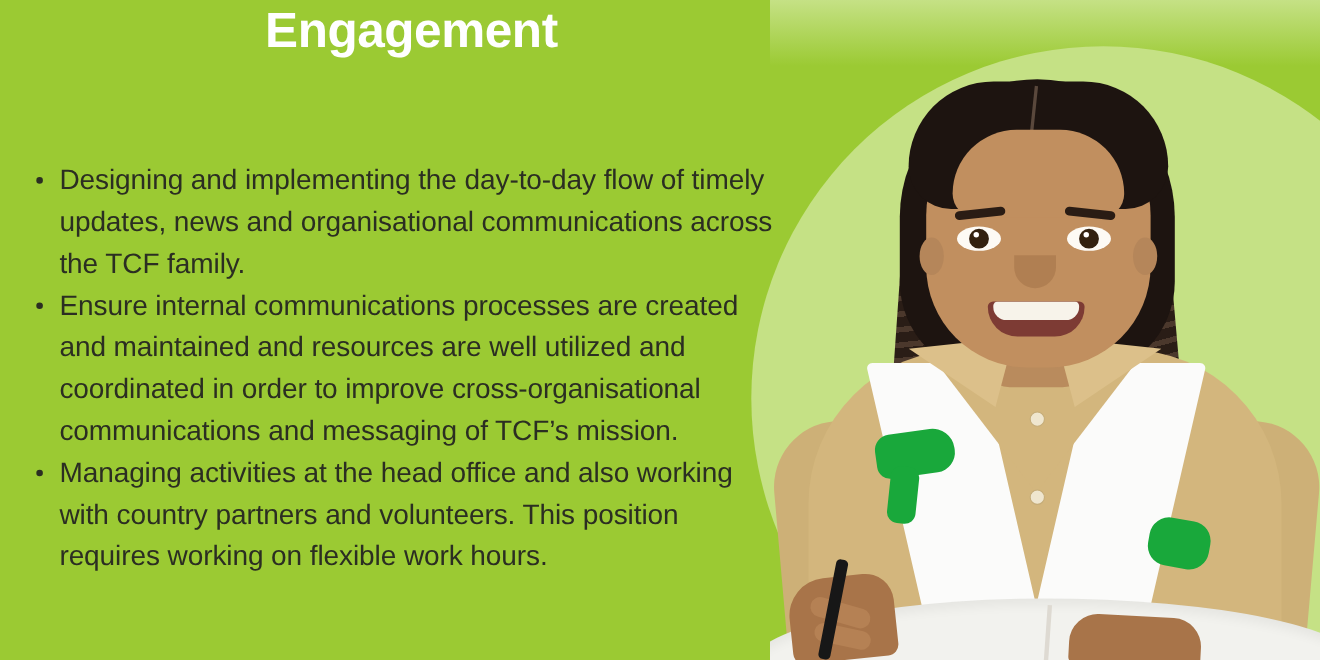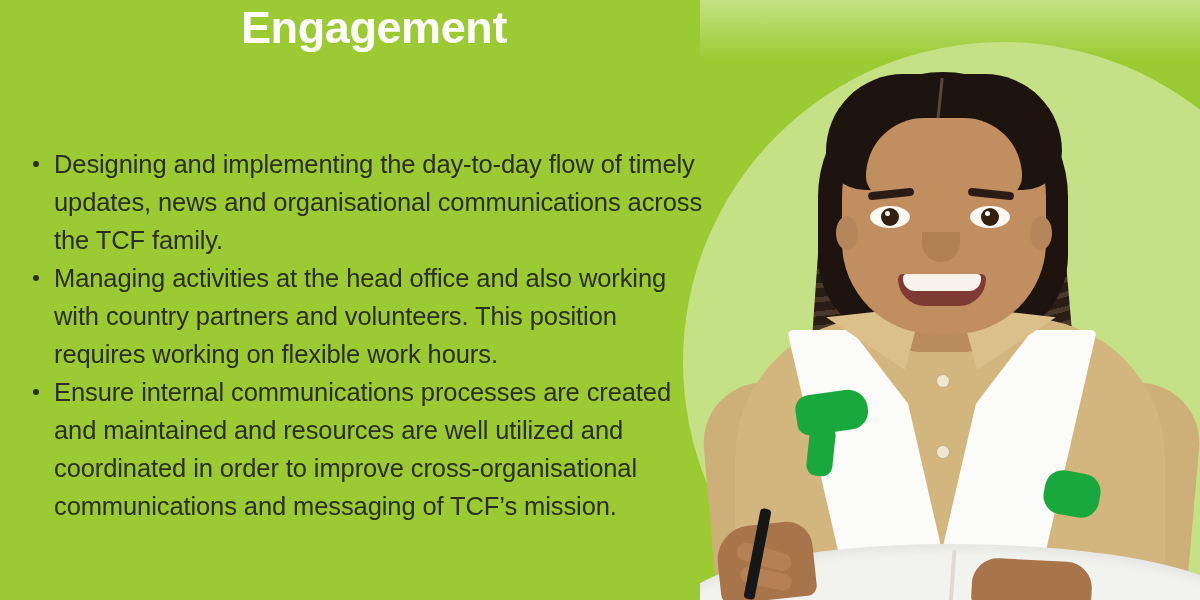--- a/index.html
+++ b/index.html
@@ -528,21 +528,21 @@
   <div class="slide-title">Engagement</div>
 
 
   <ul class="bullet-list">
     <li class="bullet-item">
       <span class="bullet-dot"></span>
       <span>Designing and implementing the day-to-day flow of timely updates, news and organisational communications across the TCF family.</span>
     </li>
     <li class="bullet-item">
       <span class="bullet-dot"></span>
-      <span>Managing activities at the head office and also working with country partners and volunteers. This position requires working on flexible work hours.</span>
+      <span>Ensure internal communications processes are created and maintained and resources are well utilized and coordinated in order to improve cross-organisational communications and messaging of TCF’s mission.</span>
     </li>
     <li class="bullet-item">
       <span class="bullet-dot"></span>
-      <span>Ensure internal communications processes are created and maintained and resources are well utilized and coordinated in order to improve cross-organisational communications and messaging of TCF’s mission.</span>
+      <span>Managing activities at the head office and also working with country partners and volunteers. This position requires working on flexible work hours.</span>
     </li>
   </ul>
 
 </div>
 
 </body></html>

